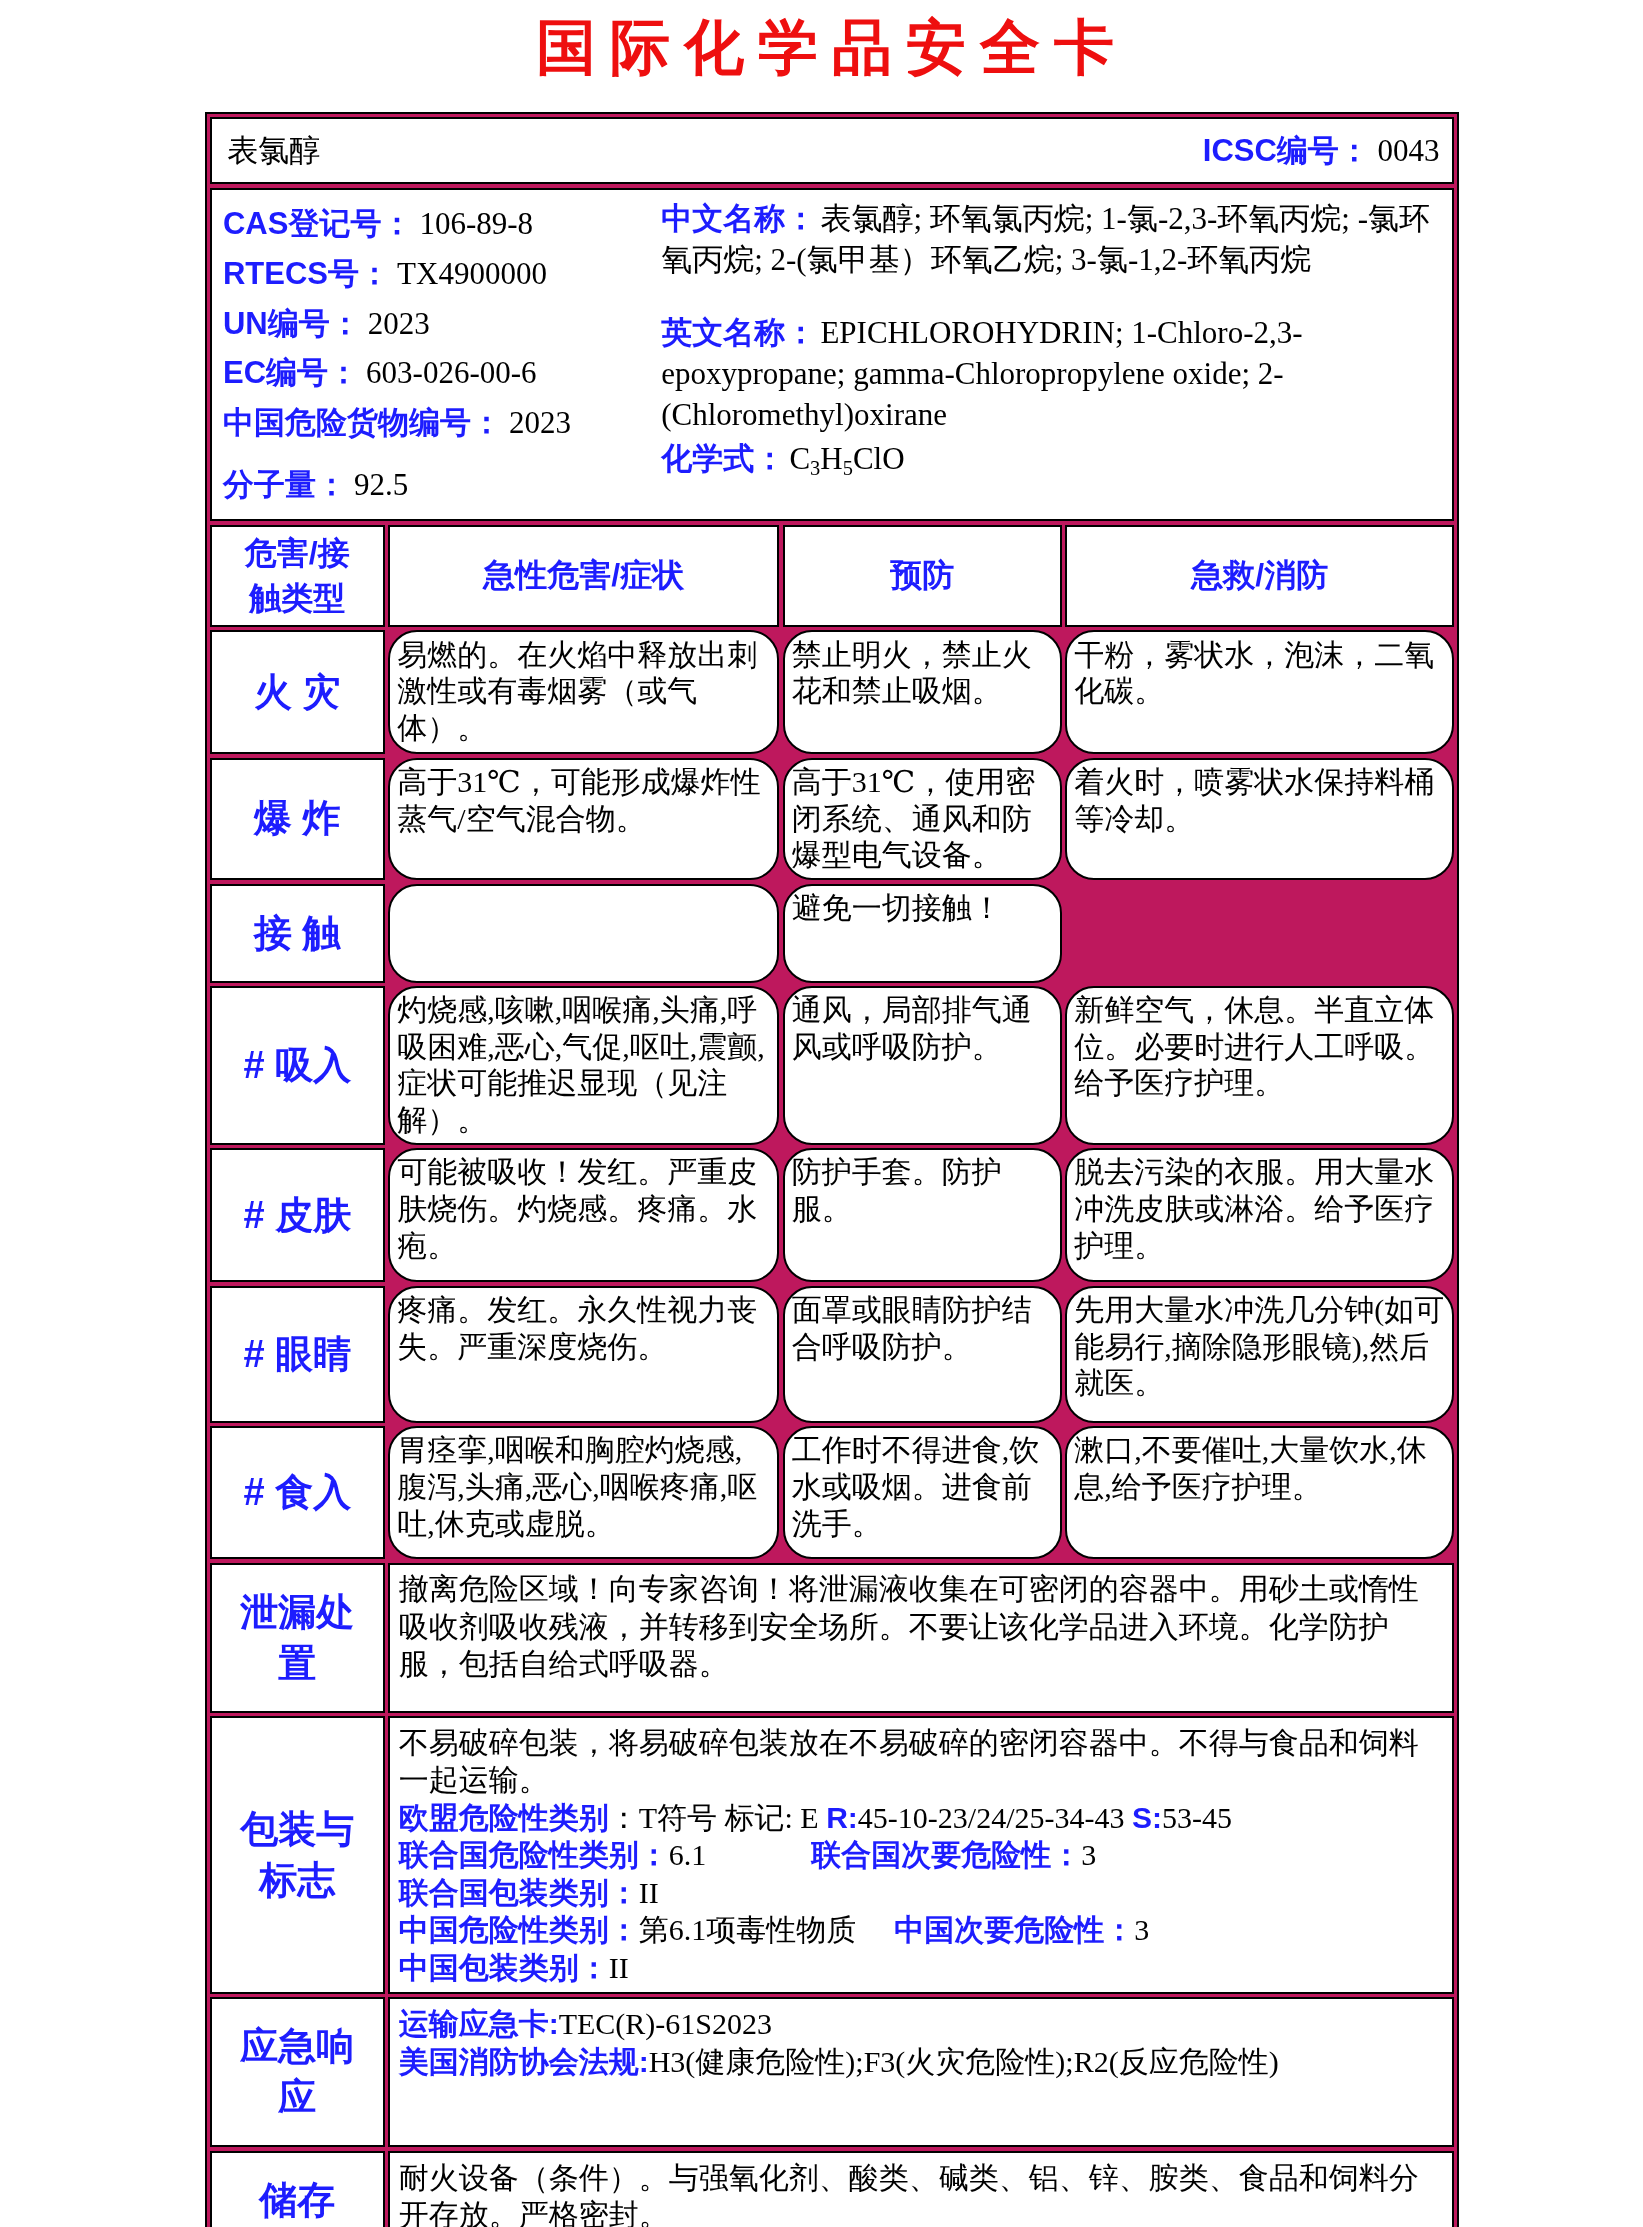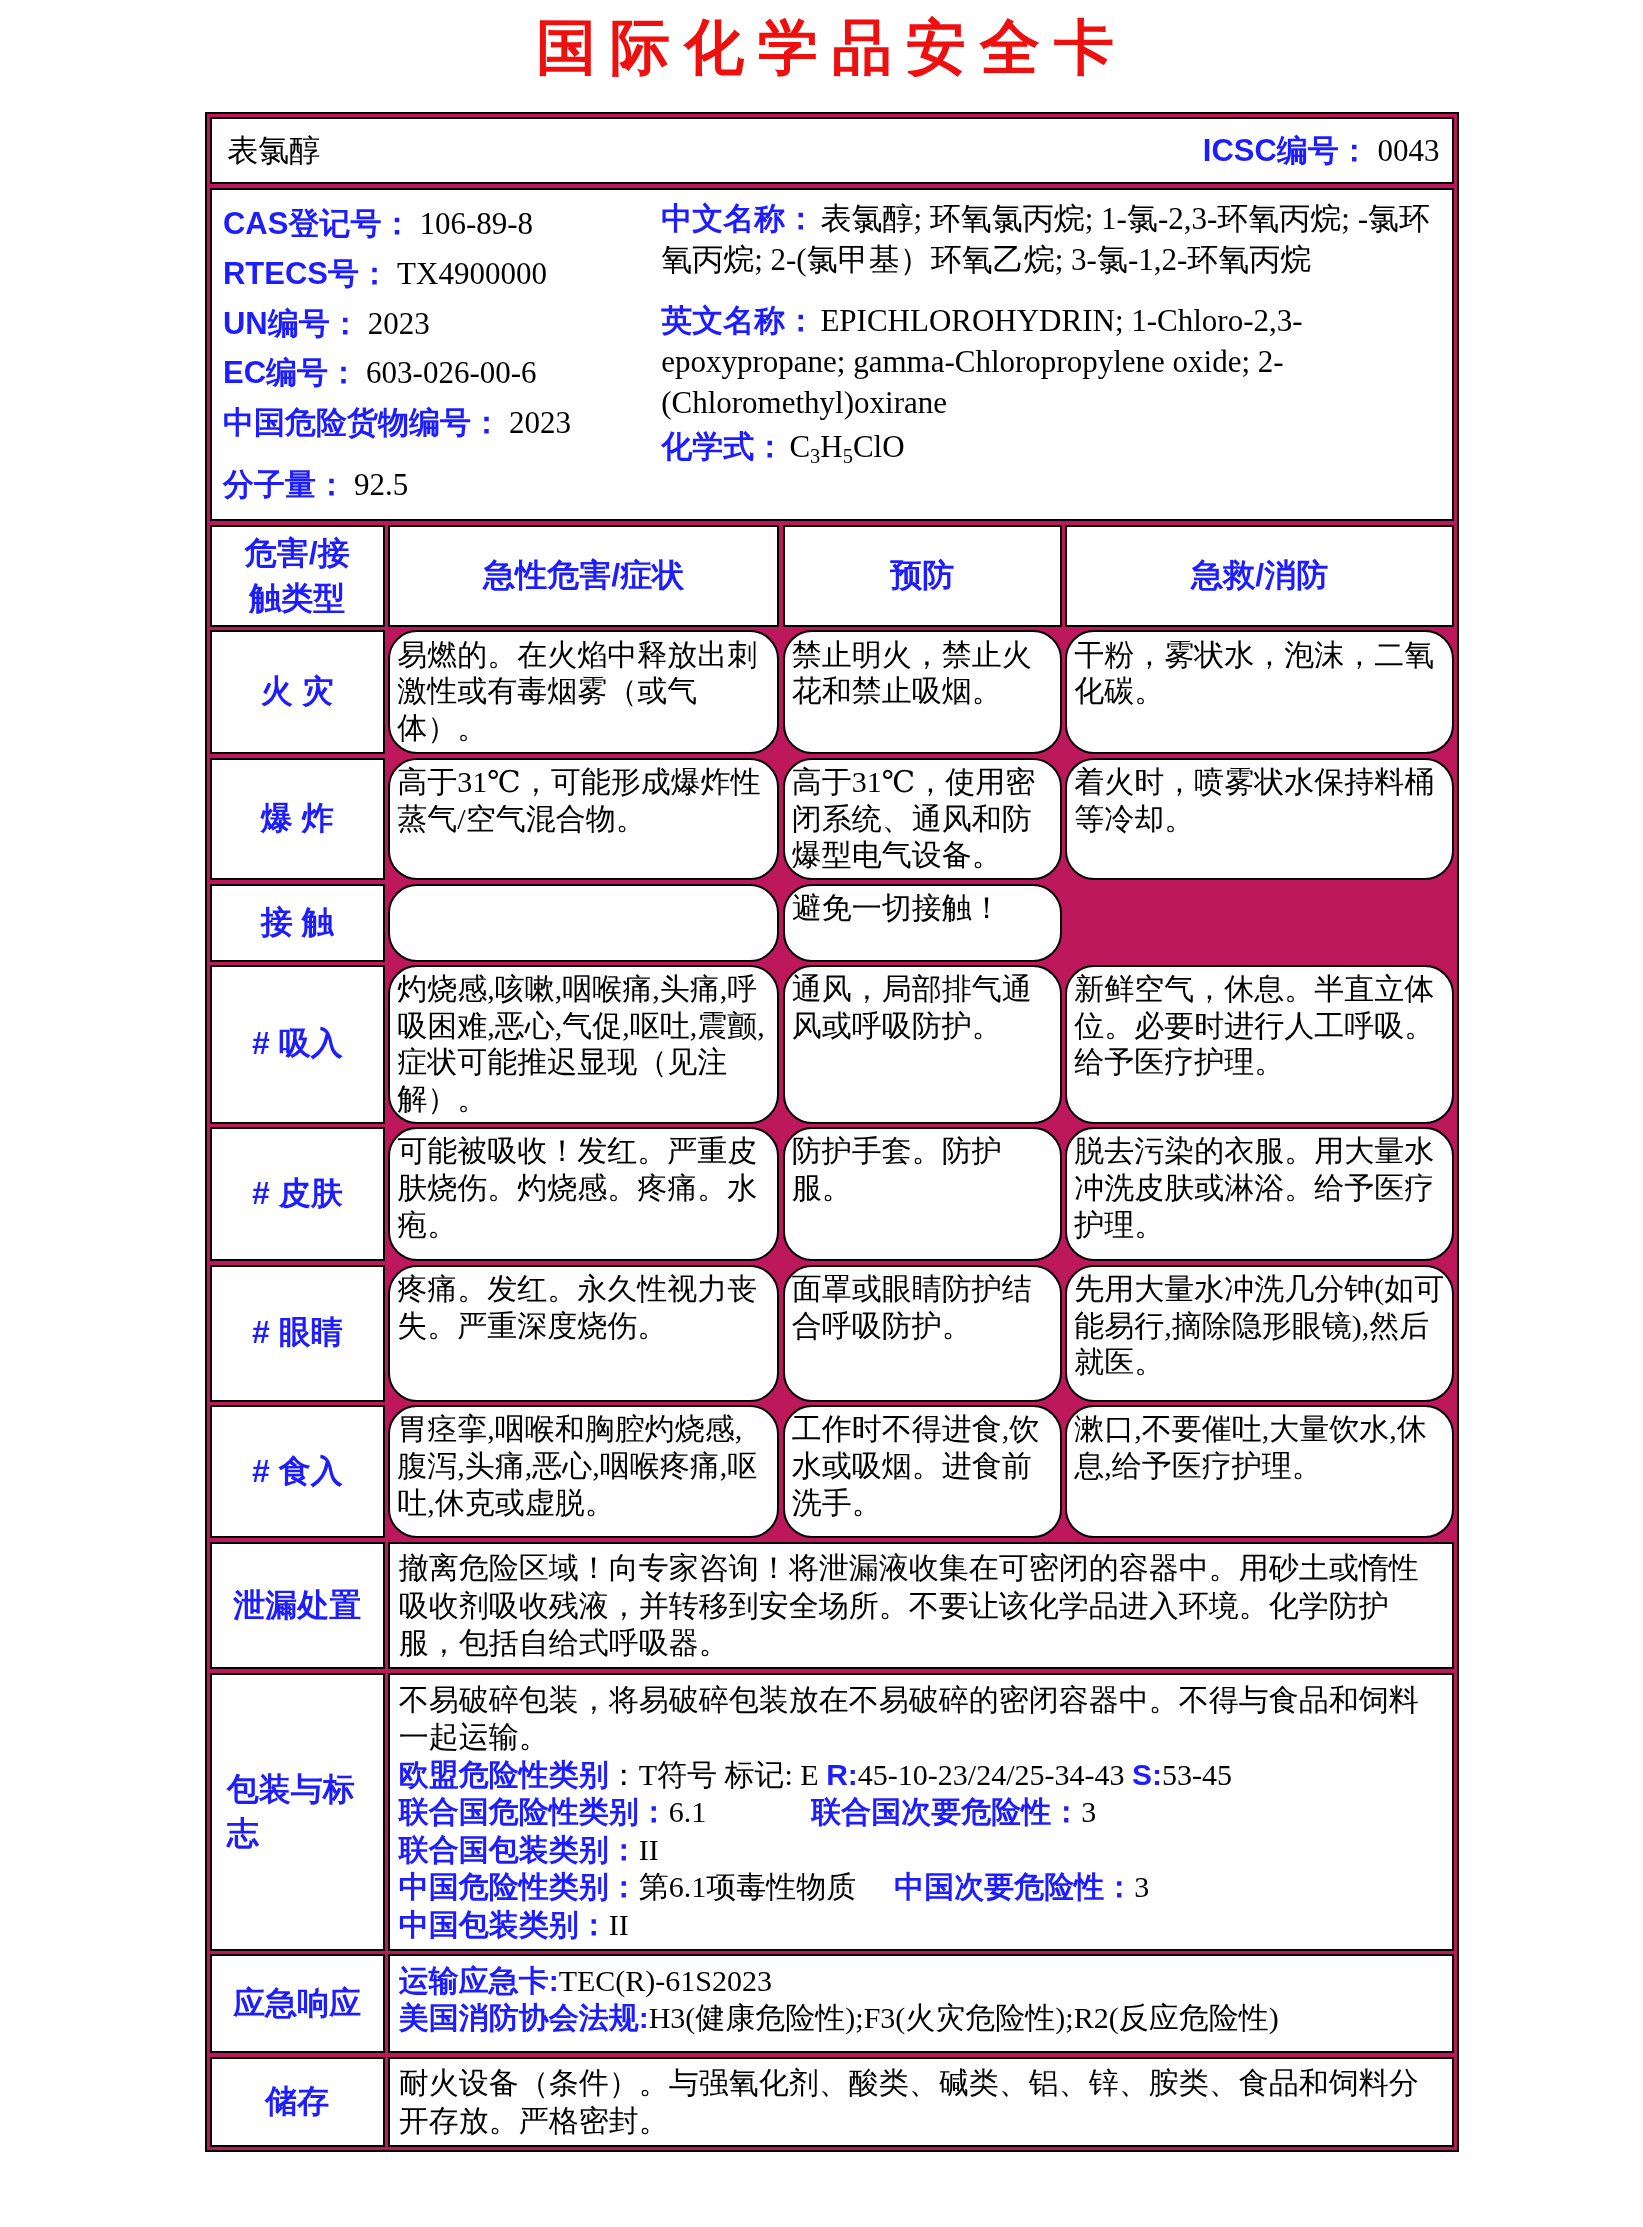--- a/index.html
+++ b/index.html
@@ -59,21 +59,21 @@
 
   
   .id-row { min-height: 316px; }
   .id-cell { flex: 1 1 auto; display: flex; padding: 8.4px 5.6px; }
   .id-left  { flex: 0 0 441px; padding: 1.4px 5.6px 1.4px 5.6px; }
   .id-right { flex: 1 1 auto;  padding: 1.4px 8.4px 1.4px 2.8px; }
   .id-line  { font-size: 31px; line-height: 1.6; white-space: nowrap; }
   .id-line .val { margin-left: 7px; }
   .id-line-molw { margin-top: 12.6px; }
   .nm-block { font-size: 31px; line-height: 1.32; }
-  .nm-block-en { margin-top: 20px; }
+  .nm-block-en { margin-top: 32px; }
   .nm-block-frm { margin-top: 2.8px; }
   .nm-block .bl { margin-right: 4.2px; }
   .sub { font-size: 0.66em; vertical-align: -0.28em; }
 
   
   .c1 { flex: 0 0 175px; }
   .c2 { flex: 0 0 391px; }
   .c3 { flex: 0 0 279px; }
   .c4 { flex: 1 1 auto; }
 
@@ -87,25 +87,26 @@
     font-family: "Liberation Sans", "DejaVu Sans", sans-serif;
     font-weight: bold;
     font-size: 32px;
     line-height: 1.4;
     padding: 4.2px 19.5px;
   }
   .rowlabel {
     display: flex;
     align-items: center;
     justify-content: center;
+    text-align: center;
     color: #1d1dfe;
     font-family: "Liberation Sans", "DejaVu Sans", sans-serif;
     font-weight: bold;
-    font-size: 32px;
-    padding: 15px;
+    font-size: 38px;
+    padding: 22px;
   }
   .content {
     padding: 4.2px 7px;
     font-size: 30px;
     line-height: 1.22;
     border-radius: 29px;
   }
 
   
   .r-fire    { min-height: 124px; }

